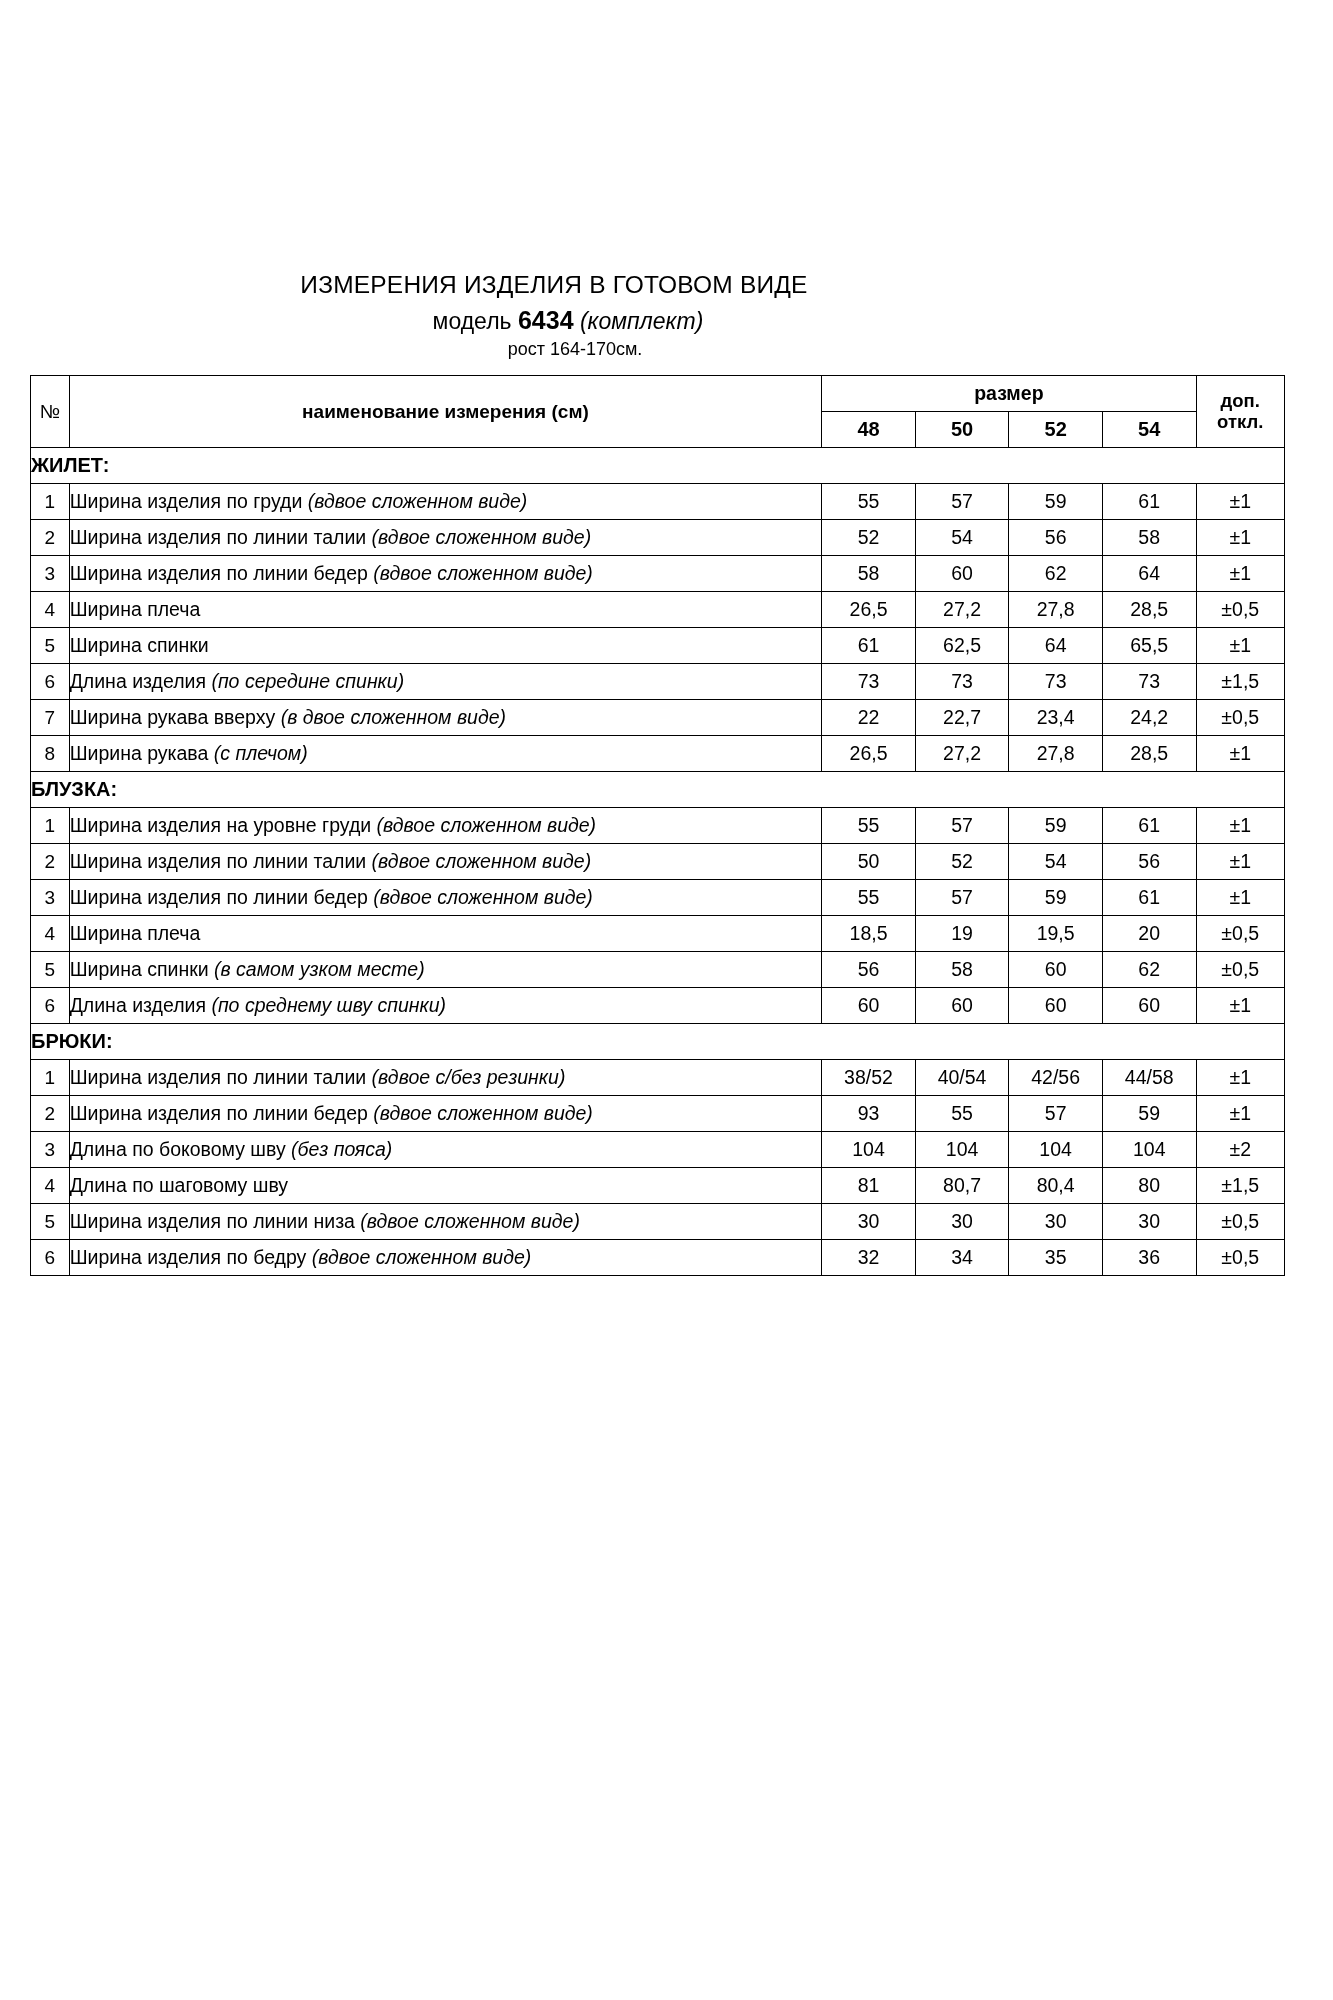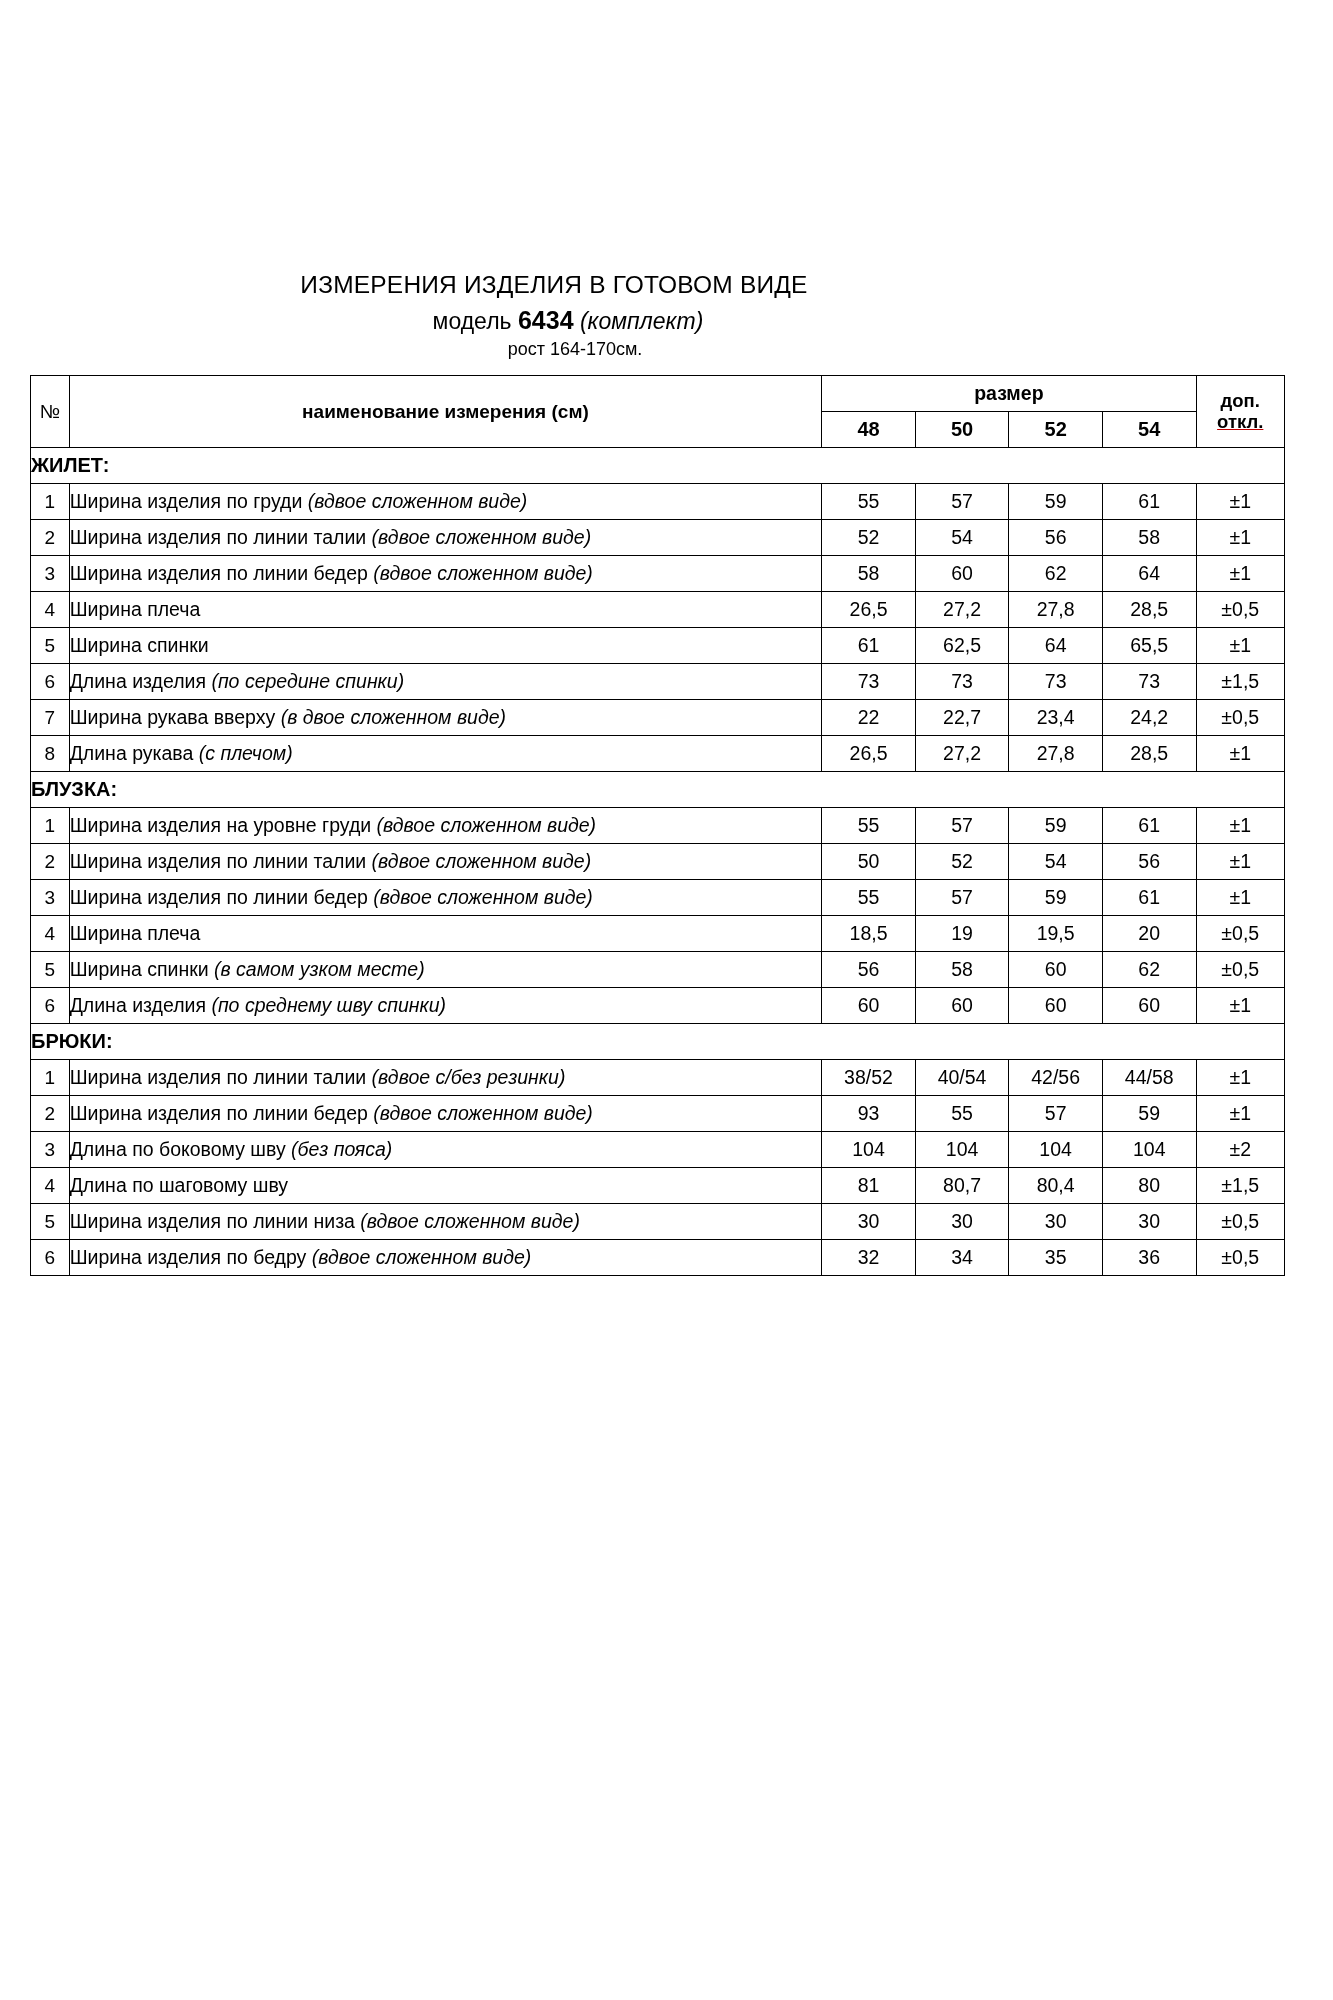--- a/index.html
+++ b/index.html
@@ -81,21 +81,20 @@
   .hdr-size {
     text-align: center;
     font-size: 19.5px;
   }
   .hdr-dev {
     text-align: center;
     font-size: 18.5px;
     line-height: 1.12;
   }
   .hdr-dev .dev-2 {
-    text-decoration: underline;
     text-decoration-color: #c00000;
   }
   .size-num {
     text-align: center;
     font-weight: bold;
     font-size: 20px;
   }
   td.rownum {
     text-align: center;
     font-size: 19px;
@@ -234,21 +233,21 @@
             <td class="rownum">7</td>
             <td class="label"><span>Ширина рукава вверху </span><span class="it">(в двое сложенном виде)</span></td>
             <td class="val">22</td>
             <td class="val">22,7</td>
             <td class="val">23,4</td>
             <td class="val">24,2</td>
             <td class="dev"><span class="underline-pm">±0,5</span></td>
           </tr>
           <tr>
             <td class="rownum">8</td>
-            <td class="label"><span>Длина рукава </span><span class="it">(с плечом)</span></td>
+            <td class="label"><span>Ширина рукава </span><span class="it">(с плечом)</span></td>
             <td class="val">26,5</td>
             <td class="val">27,2</td>
             <td class="val">27,8</td>
             <td class="val">28,5</td>
             <td class="dev"><span class="underline-pm">±1</span></td>
           </tr>
           <tr class="section">
             <td colspan="7">БЛУЗКА:</td>
           </tr>
           <tr>

